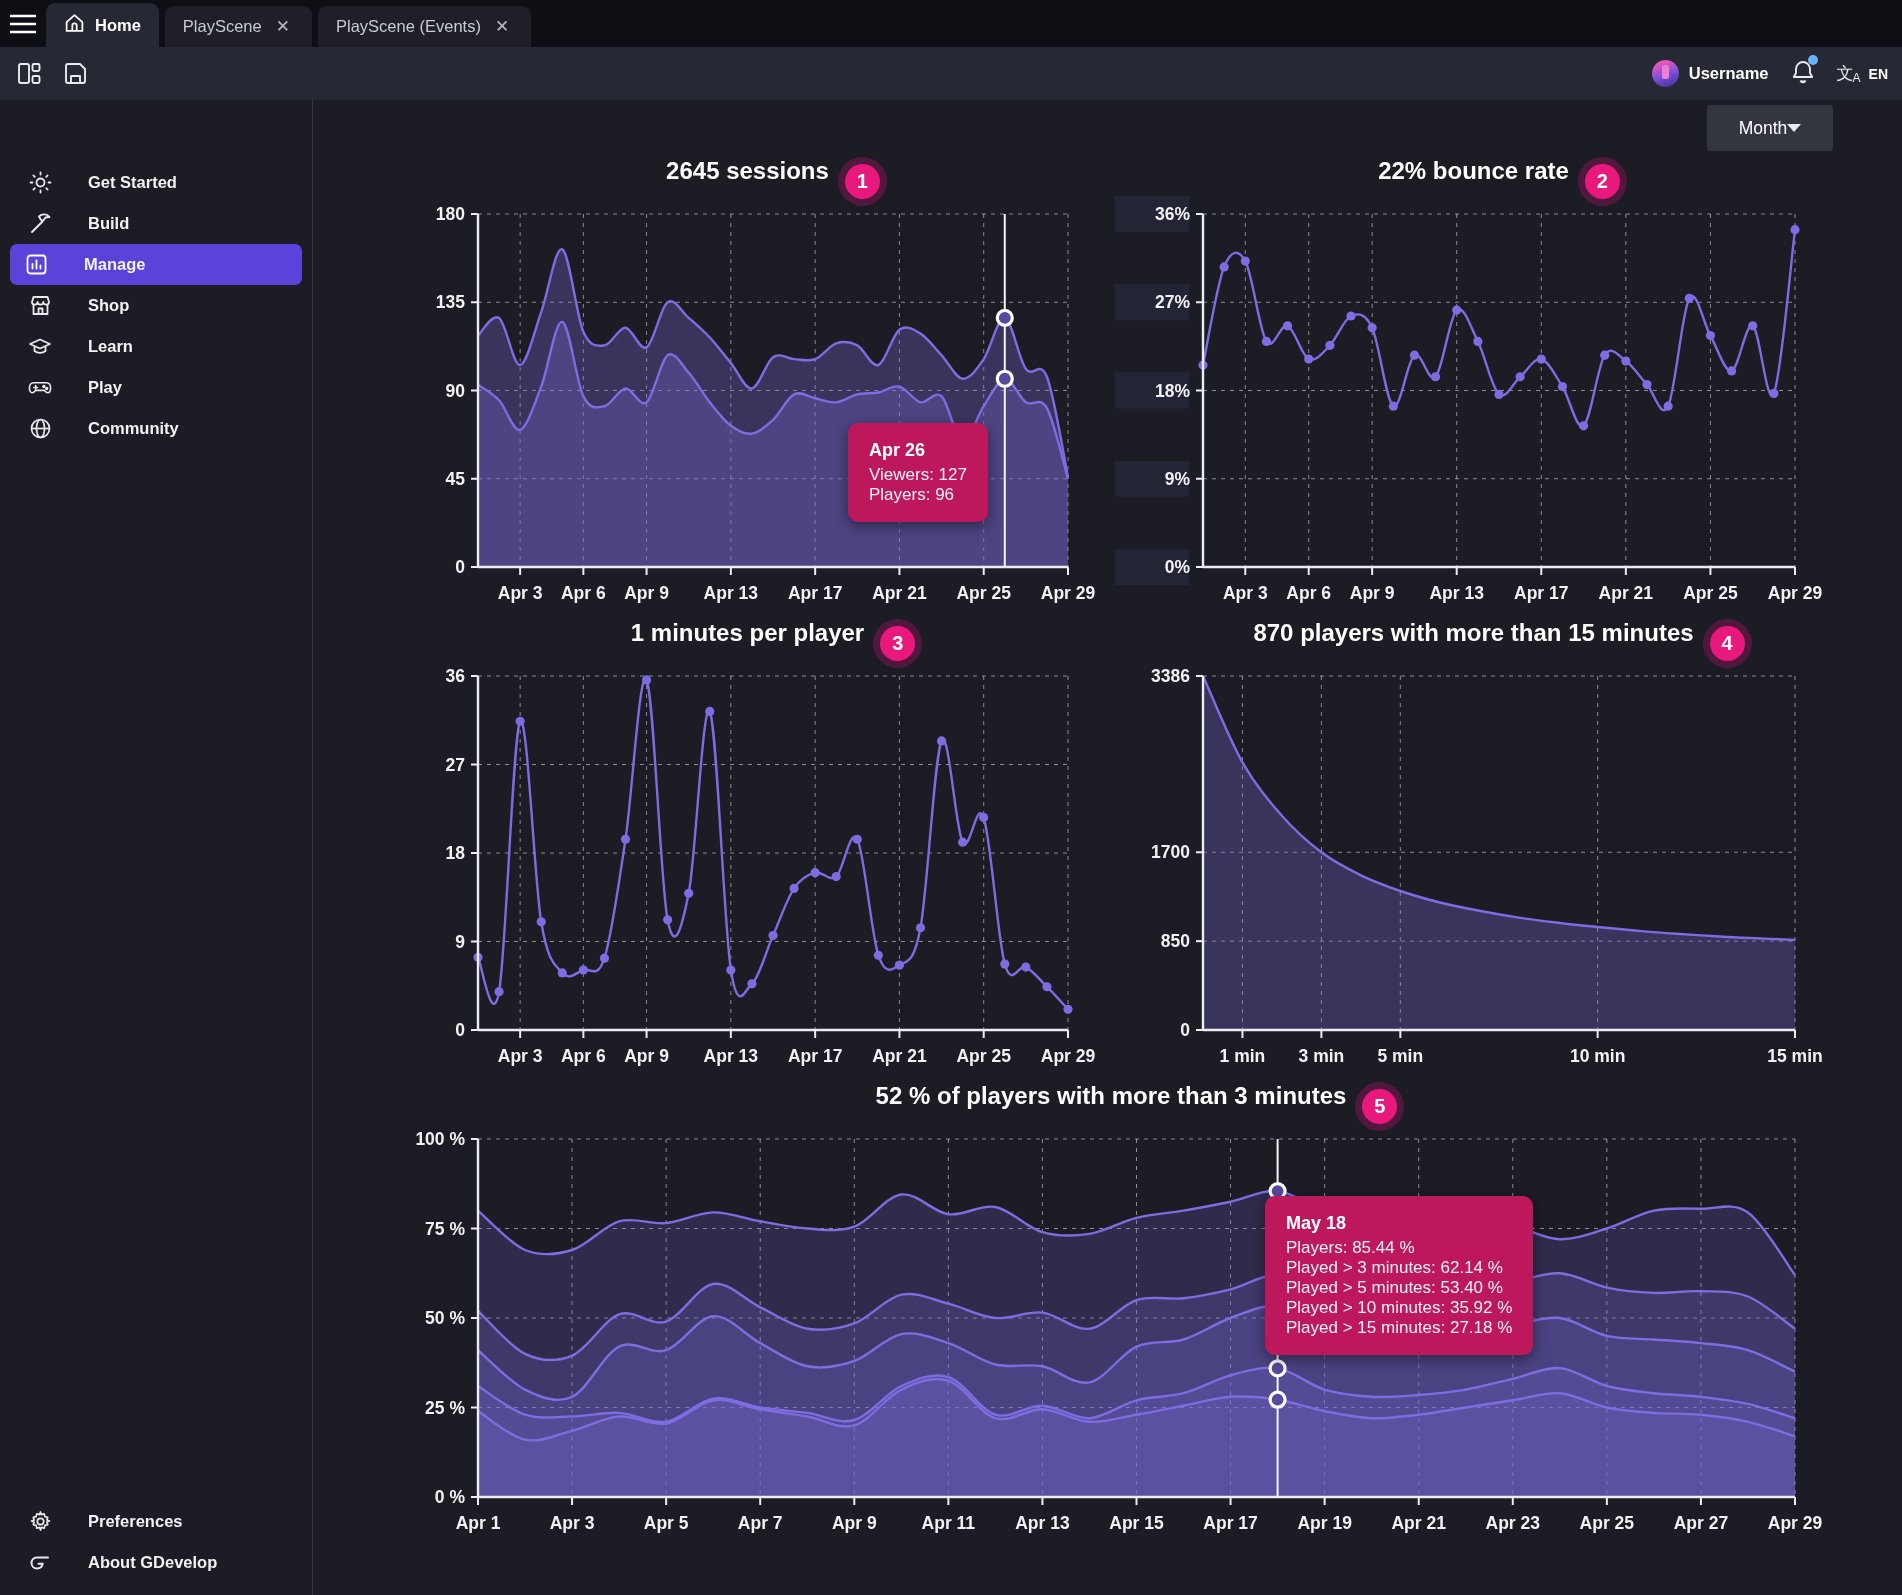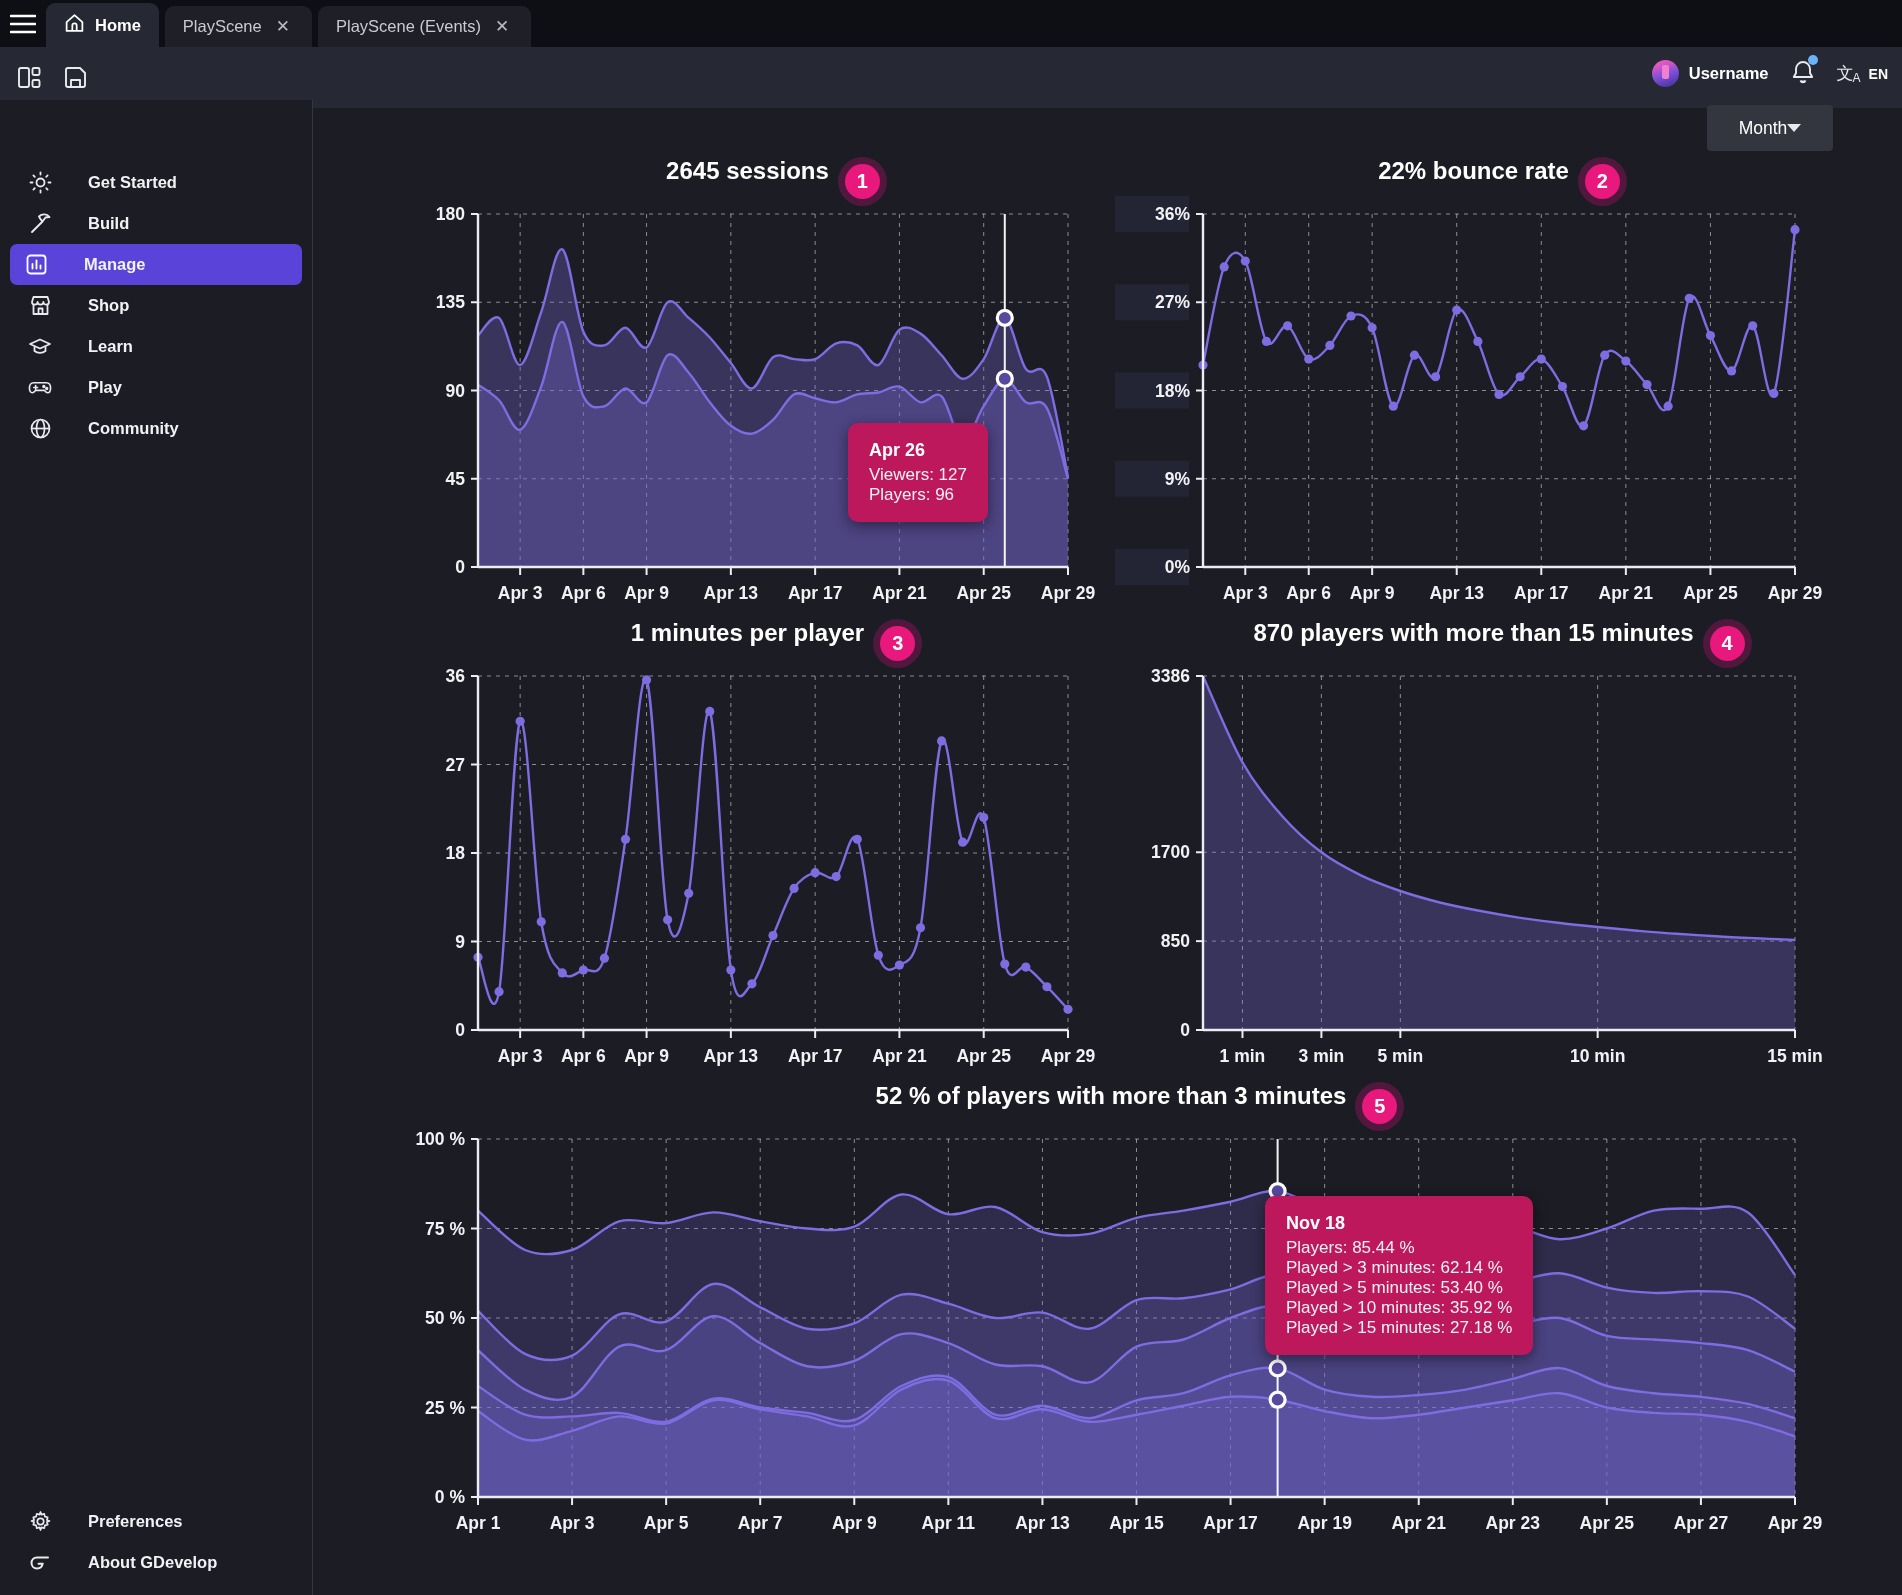--- a/index.html
+++ b/index.html
@@ -8,21 +8,21 @@
   
   .tabbar { position:absolute; left:0; top:0; width:1902px; height:47px; background:#0e0f14;
     display:flex; align-items:flex-end; }
   .hamburger { width:46px; height:47px; display:flex; align-items:center; justify-content:center; cursor:pointer; }
   .hamburger svg { display:block; }
   .tab { height:41px; margin-top:6px; display:flex; align-items:center; gap:10px; padding:0 18px;
     background:#1e1f27; border-radius:9px 9px 0 0; margin-right:6px; font-size:16.5px; color:#c9cbd2; cursor:pointer; }
   .tab.active { background:#262833; color:#ffffff; font-weight:bold; height:44px; margin-top:3px; }
   .tab .close { font-size:17px; color:#b8bac1; padding:2px 4px; cursor:pointer; }
   
-  .toolbar { position:absolute; left:0; top:47px; width:1902px; height:61px; background:#262833;
+  .toolbar { position:absolute; left:0; top:47px; width:1902px; height:53px; background:#262833;
     display:flex; align-items:center; }
   .tbicon { width:34px; height:34px; margin-left:12px; display:flex; align-items:center; justify-content:center;
     border-radius:5px; cursor:pointer; }
   .toolbar-right { position:absolute; right:14px; top:0; height:53px; display:flex; align-items:center; gap:22px; }
   .userchip { display:flex; align-items:center; gap:10px; cursor:pointer; }
   .avatar { width:27px; height:27px; border-radius:50%; background:linear-gradient(160deg,#e557c0 18%,#7a4fd8 55%,#3d2f8f 100%);
     position:relative; overflow:hidden; }
   .avatar:after { content:""; position:absolute; left:10px; top:5px; width:7px; height:14px; background:#ef7fd0; border-radius:2px; }
   .username { font-size:16.5px; font-weight:bold; color:#ffffff; }
   .bellwrap { position:relative; cursor:pointer; }
@@ -556,21 +556,21 @@
         <line x1="799.6071428571428" y1="0" x2="799.6071428571428" y2="358" stroke="#ffffff" stroke-width="2" opacity="0.95"></line>
         <circle cx="799.6071428571428" cy="52.12480000000005" r="7.5" fill="#57499e" stroke="#ffffff" stroke-width="3.2"></circle>
         <circle cx="799.6071428571428" cy="135.5388" r="7.5" fill="#57499e" stroke="#ffffff" stroke-width="3.2"></circle>
         <circle cx="799.6071428571428" cy="166.828" r="7.5" fill="#57499e" stroke="#ffffff" stroke-width="3.2"></circle>
         <circle cx="799.6071428571428" cy="229.4064" r="7.5" fill="#57499e" stroke="#ffffff" stroke-width="3.2"></circle>
         <circle cx="799.6071428571428" cy="260.6956" r="7.5" fill="#57499e" stroke="#ffffff" stroke-width="3.2"></circle>
         <line x1="0" y1="0" x2="0" y2="358" stroke="#ecedf2" stroke-width="2.4"></line>
         <line x1="0" y1="358" x2="1317" y2="358" stroke="#ecedf2" stroke-width="2.4"></line>
       </svg>
       <div class="tooltip" style="left: 787px; top: 57px;">
-        <div class="tt-title">Nov 18</div>
+        <div class="tt-title">May 18</div>
         <div class="tt-line">Players: 85.44 %</div>
         <div class="tt-line">Played &gt; 3 minutes: 62.14 %</div>
         <div class="tt-line">Played &gt; 5 minutes: 53.40 %</div>
         <div class="tt-line">Played &gt; 10 minutes: 35.92 %</div>
         <div class="tt-line">Played &gt; 15 minutes: 27.18 %</div>
       </div>
     </div>
   </div>
 
 </body></html>

